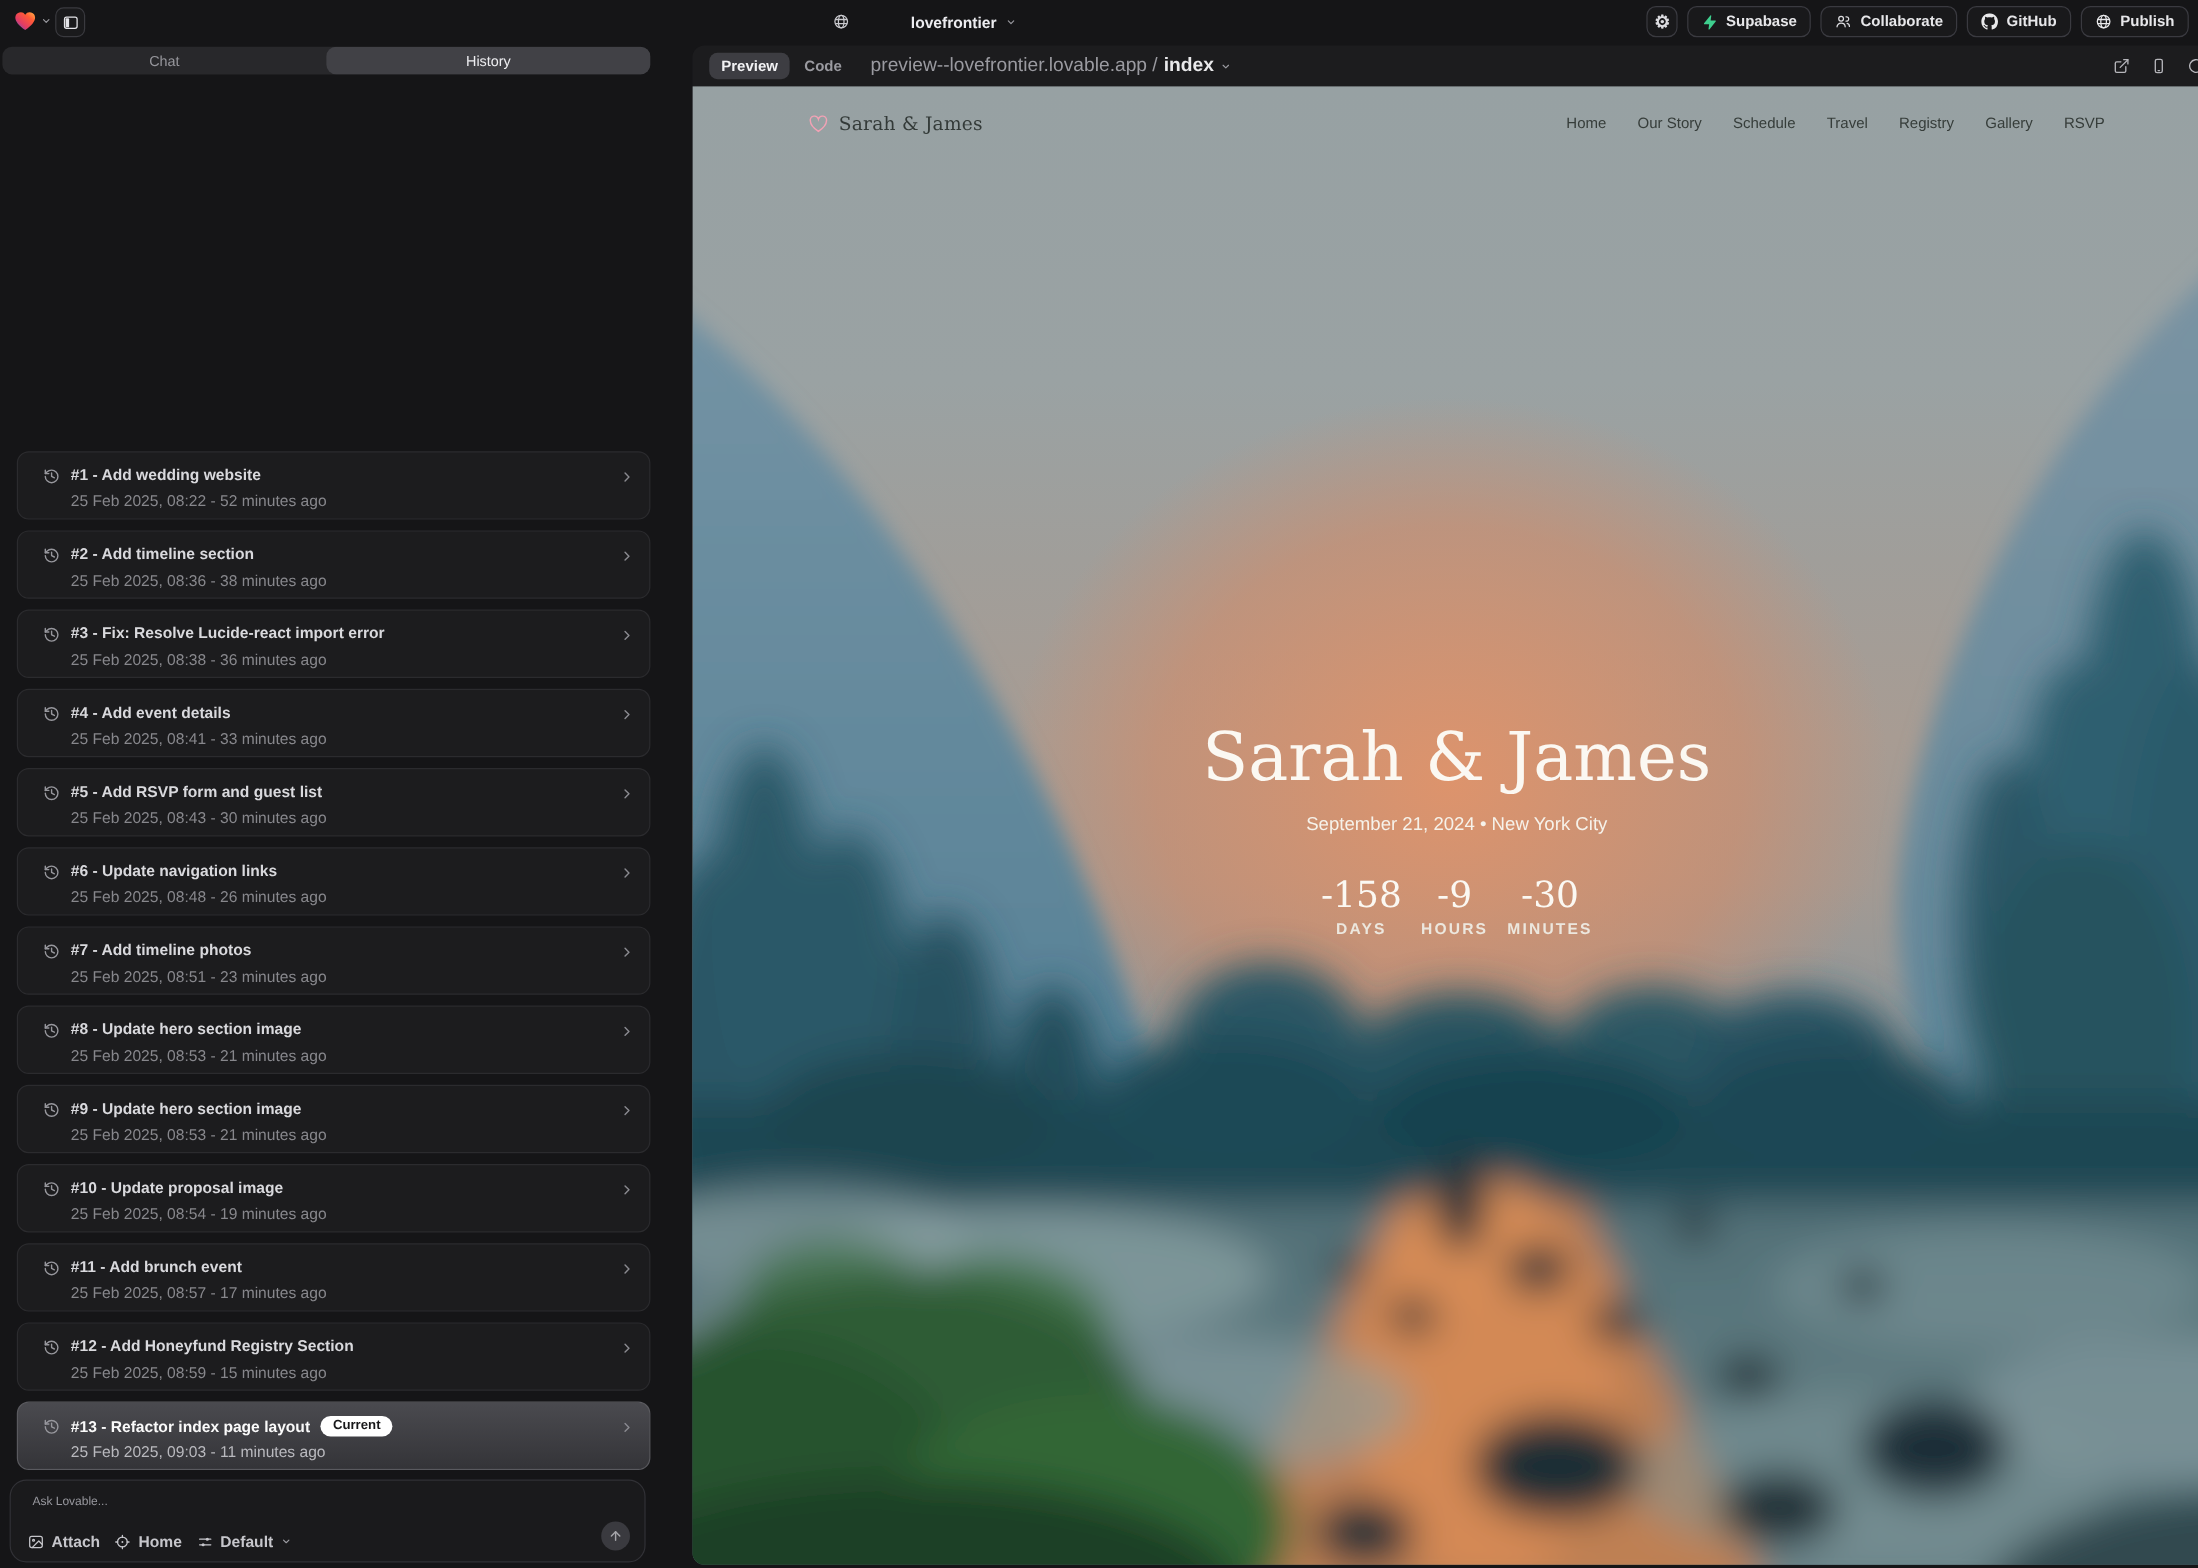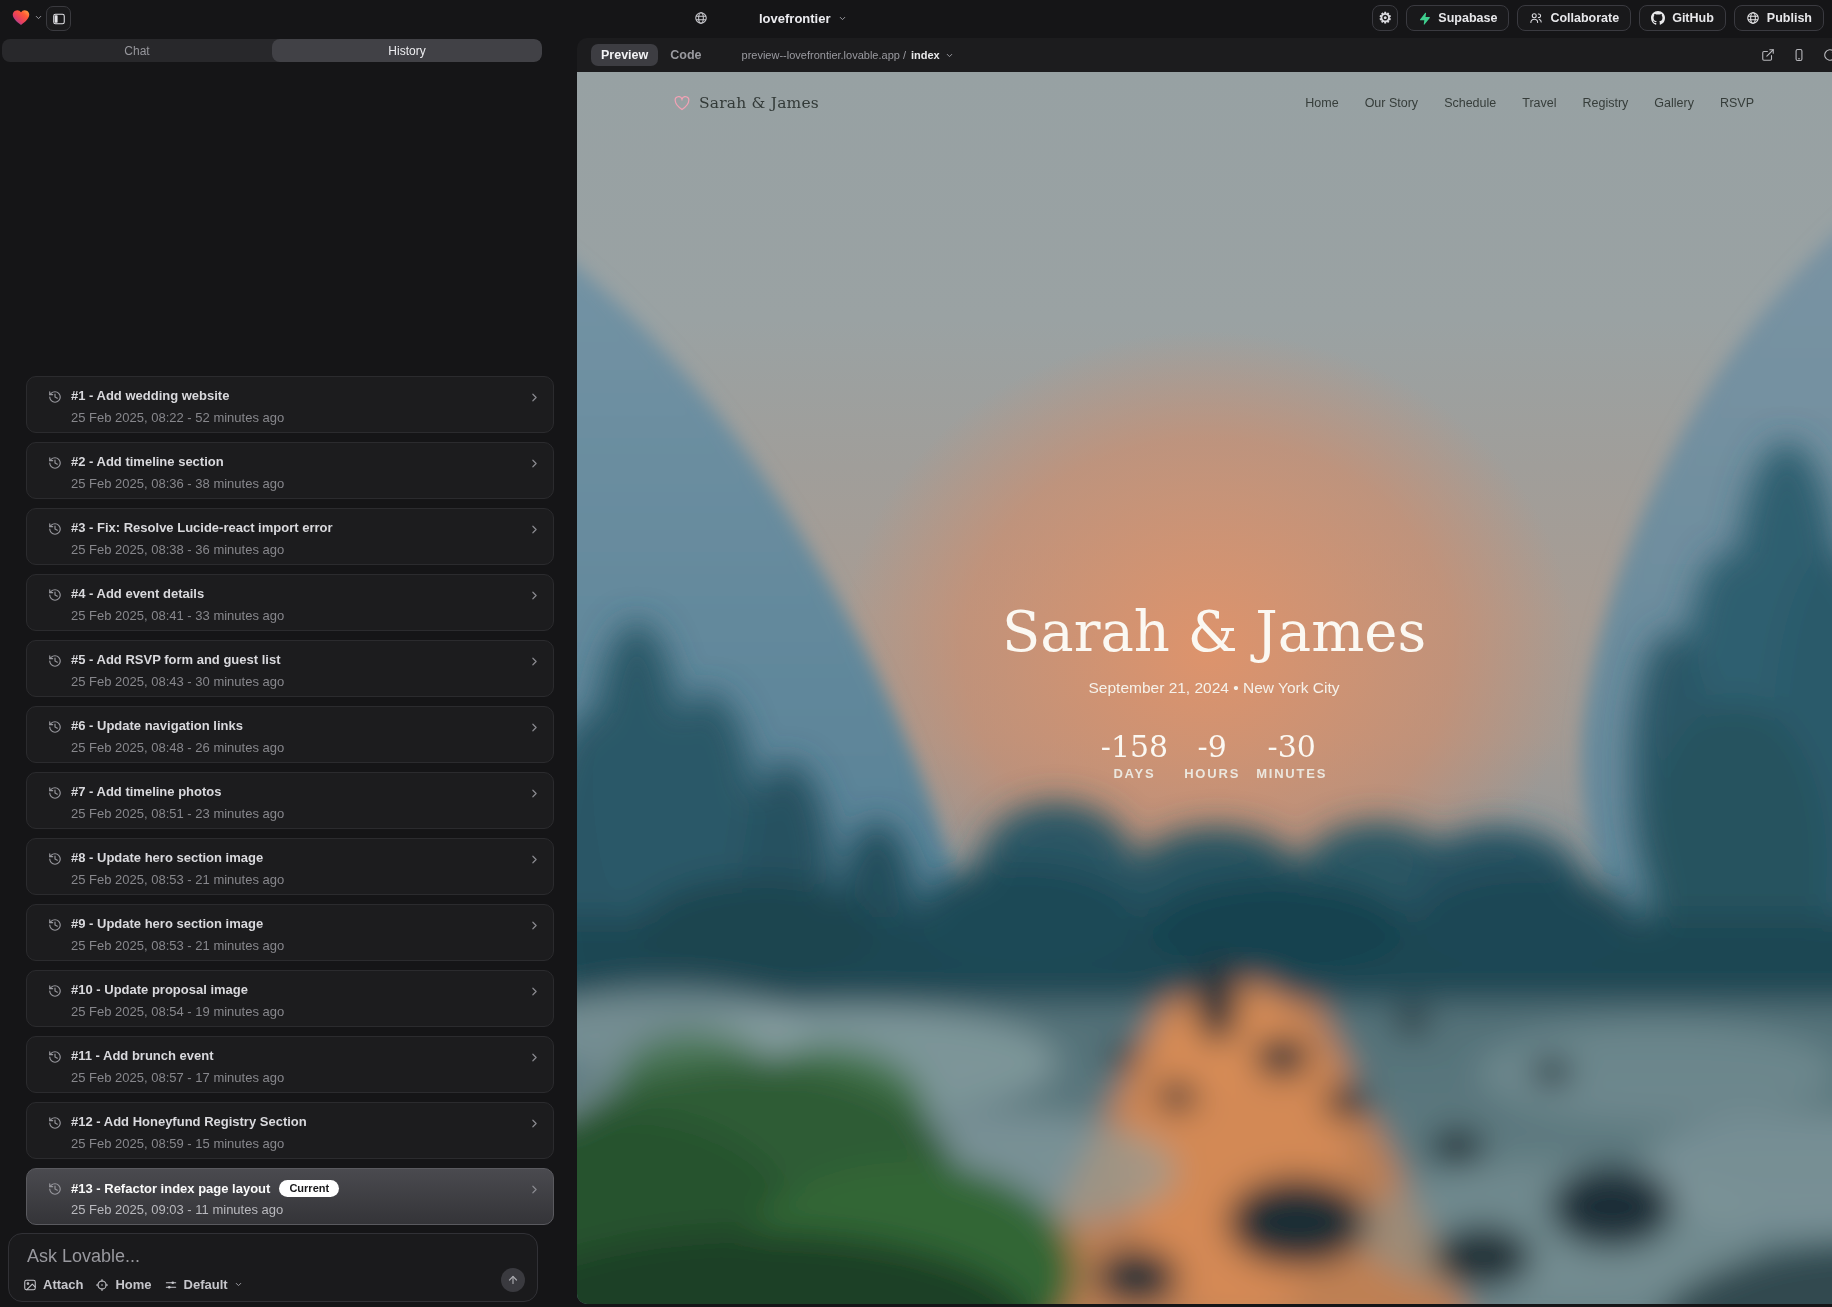--- a/index.html
+++ b/index.html
@@ -21,48 +21,48 @@
   .tb-right { position:absolute; right:8px; top:5px; display:flex; gap:8px; align-items:center; }
   .tb-btn { height:26px; display:flex; align-items:center; gap:7px; padding:0 11px; border:1px solid #3a3a40;
     border-radius:8px; background:#19191b; color:#e7e7ea; font-size:12.5px; font-weight:600; cursor:pointer; }
   .tb-btn.icon-only { width:26px; padding:0; justify-content:center; font-size:15px; color:#dcdce0; }
 
   
   .tabbar { position:absolute; top:39px; left:2px; width:540px; height:23px; background:#28282b; border-radius:8px; display:flex; overflow:hidden; }
   .tab { flex:1; display:flex; align-items:center; justify-content:center; font-size:12px; color:#96969c; cursor:pointer; border-radius:8px; }
   .tab.active { background:#414146; color:#ededf0; }
 
-  .history-list { position:absolute; top:376px; left:26px; width:528px; }
+  .history-list { position:absolute; top:376px; left:14px; width:528px; }
   .hist-item { position:relative; height:57px; margin-bottom:9px; background:#1c1c1e; border:1px solid #2b2b2e; border-radius:10px; cursor:pointer; }
   .hist-item.current { background:linear-gradient(180deg,#4a4a4f,#343438); border-color:#5a5a5f; }
   .hist-icon { position:absolute; left:21px; top:13px; width:14px; height:14px; }
   .hist-title-row { position:absolute; left:44px; top:11px; display:flex; align-items:center; gap:9px; }
   .hist-title { font-size:13px; color:#d9d9dd; font-weight:600; white-space:nowrap; }
   .hist-item.current .hist-title { color:#fafafa; }
   .hist-badge { background:#ffffff; color:#18181a; font-size:11px; font-weight:700; padding:3px 10px; border-radius:999px; line-height:1; }
   .hist-meta { position:absolute; left:44px; top:33px; font-size:13px; color:#87878c; white-space:nowrap; }
   .hist-item.current .hist-meta { color:#b9b9be; }
   .hist-chev { position:absolute; right:12px; top:14px; width:13px; height:13px; }
 
   
   .composer { position:absolute; top:1233px; left:8px; width:530px; height:69px; background:#1a1a1c; border:1px solid #313136; border-radius:14px; }
   .composer textarea { position:absolute; left:16px; top:10px; width:460px; height:24px; background:transparent; border:none; outline:none; resize:none;
-    font-family:"Liberation Sans",sans-serif; font-size:18px; color:#e6e6ea; }
+    font-family:"Liberation Sans",sans-serif; font-size:10px; color:#e6e6ea; }
   .composer textarea::placeholder { color:#98989e; }
   .composer-row { position:absolute; left:14px; bottom:9px; display:flex; align-items:center; gap:12px; }
   .comp-act { display:flex; align-items:center; gap:6px; font-size:13px; color:#c6c6cb; font-weight:600; cursor:pointer; }
   .send-btn { position:absolute; right:12px; bottom:9px; width:24px; height:24px; border-radius:50%; background:#3a3a3f;
     display:flex; align-items:center; justify-content:center; cursor:pointer; }
 
   
   .preview-panel { position:absolute; left:577px; top:38px; width:1274px; height:1266px; background:#1c1c1e; border-radius:10px; overflow:hidden; }
   .pv-toolbar { position:absolute; top:0; left:0; right:0; height:34px; display:flex; align-items:center; padding:0 14px; }
   .pv-chip { background:#3d3d42; color:#f2f2f4; font-size:12.5px; font-weight:600; padding:4px 10px; border-radius:7px; cursor:pointer; }
   .pv-code { color:#9a9aa0; font-size:12.5px; font-weight:600; margin-left:12px; cursor:pointer; }
-  .pv-url { margin-left:40px; font-size:11px; color:#9a9aa0; display:flex; align-items:center; gap:5px; cursor:pointer; }
+  .pv-url { margin-left:24px; font-size:16px; color:#9a9aa0; display:flex; align-items:center; gap:5px; cursor:pointer; }
   .pv-url .page { color:#e9e9eb; font-weight:700; }
   .pv-icons { margin-left:auto; display:flex; align-items:center; gap:17px; }
   .pv-icons svg { cursor:pointer; }
 
   
   .hero { position:absolute; top:34px; left:0; right:0; bottom:0; overflow:hidden;
     background:
       radial-gradient(470px 410px at 49.5% 47%, rgba(224,147,106,0.95) 0%, rgba(214,139,102,0.55) 52%, rgba(214,139,102,0) 78%),
       linear-gradient(180deg,#97a1a3 0%,#9aa2a3 20%,#a09e9a 32%,#a89c93 44%,#a39a93 54%,#8f979a 64%,#718589 74%,#5d767c 82%);
   }

